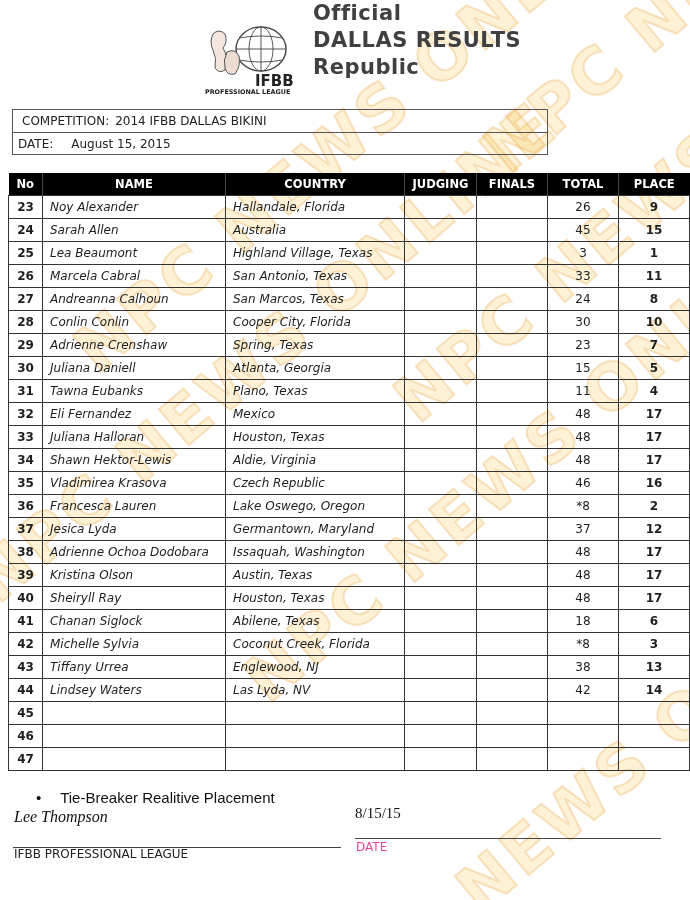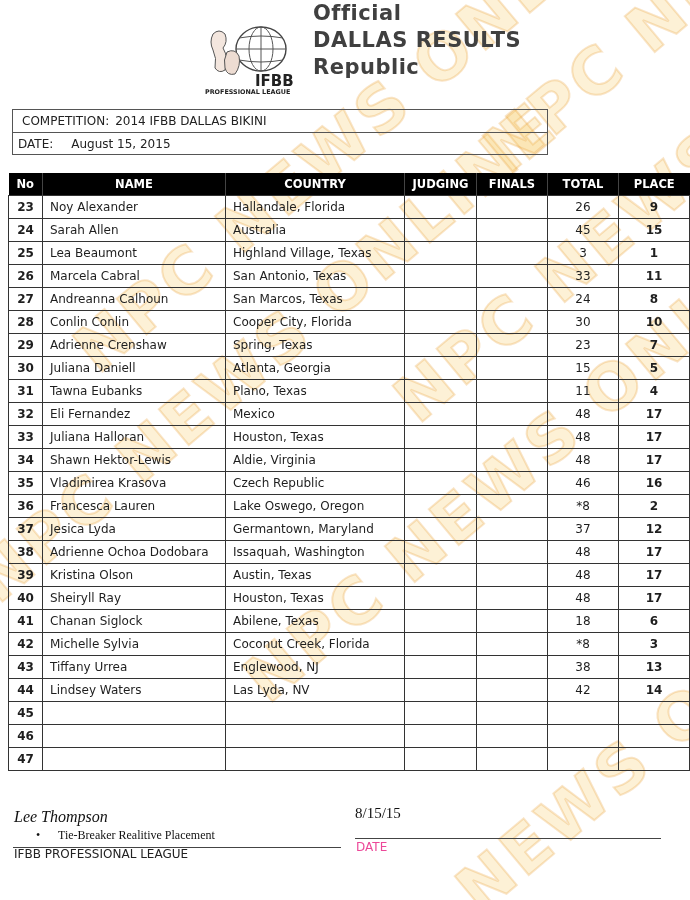--- a/index.html
+++ b/index.html
@@ -54,28 +54,28 @@
       background: #000000; color: #ffffff; height: 22px; padding: 0;
       font-weight: bold; font-size: 11.5px; text-align: center;
       border-left: 1px solid #444;
     }
     table.results th:first-child { border-left: none; }
     table.results td {
       height: 22px; padding: 0; border: 1px solid #333;
       color: #1e1e1e; overflow: hidden; white-space: nowrap;
     }
     td.c-no { text-align: center; font-weight: bold; }
-    td.c-name, td.c-country { padding-left: 7px !important; }
+    td.c-name, td.c-country { padding-left: 7px !important; font-style: italic; }
     td.c-total { text-align: center; color: #333; }
     td.c-place { text-align: center; font-weight: bold; color: #111; }
 
     
     .tiebreaker {
       position: absolute; left: 36px; top: 789px;
-      font-family: Liberation Serif, serif; font-size: 12px; color: #111; margin-top: 39px;
+      font-family: Liberation Sans, sans-serif; font-size: 15px; color: #111;
     }
     .tiebreaker .bullet { margin-right: 15px; }
     .signature {
       position: absolute; left: 14px; top: 808px;
       font-family: "Liberation Serif", "DejaVu Serif", serif; font-style: italic;
       font-size: 16px; color: #111;
     }
     .sign-date {
       position: absolute; left: 355px; top: 805px;
       font-family: "Liberation Serif", "DejaVu Serif", serif; font-size: 15px; color: #111;

